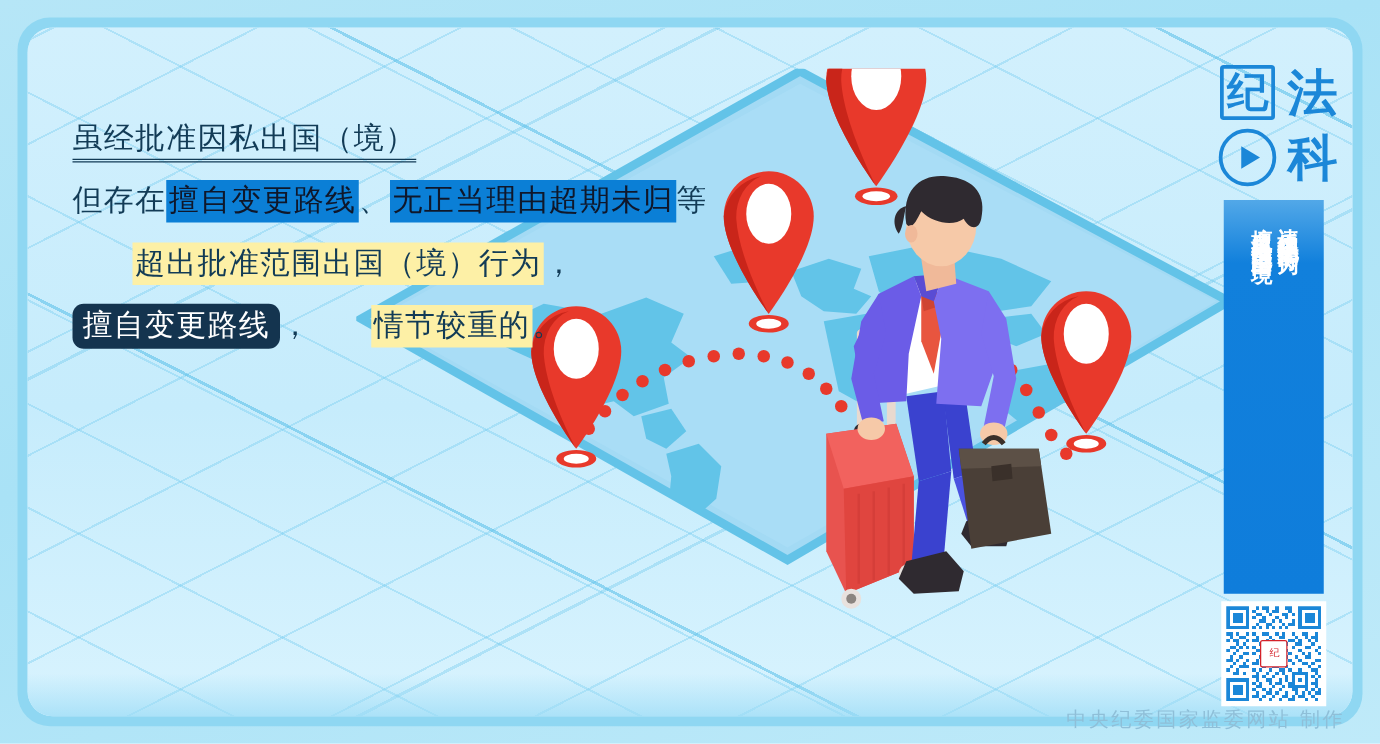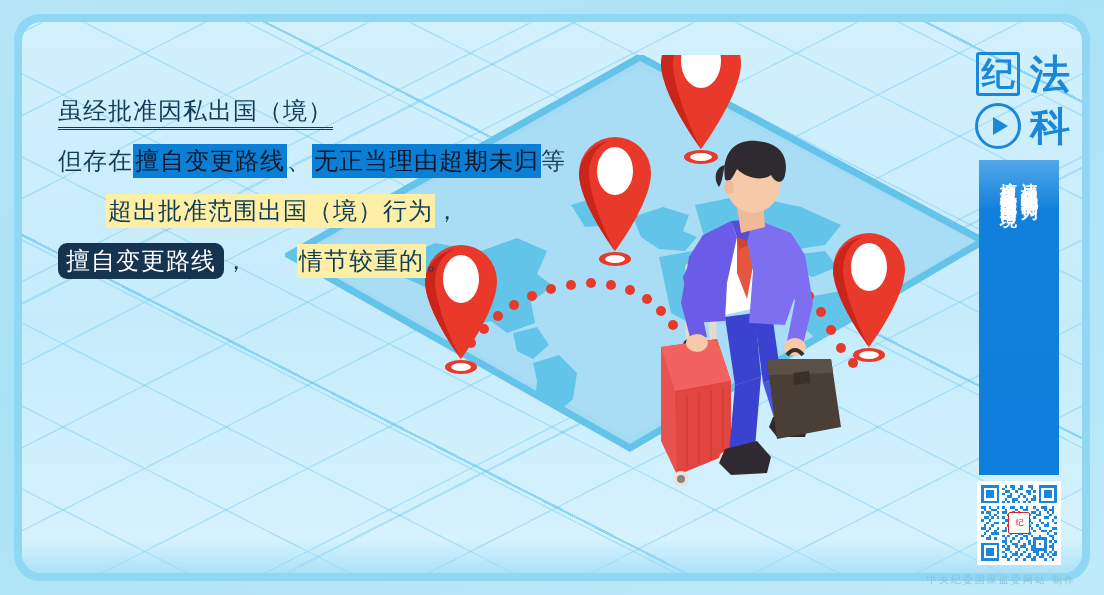--- a/index.html
+++ b/index.html
@@ -181,21 +181,21 @@
     line-height: 8px;
     letter-spacing: -1px;
   }
 
   
   .credit {
     position: absolute;
     right: 28px; bottom: 8px;
     color: #8fbfd8;
     font-family: "DejaVu Sans", sans-serif;
-    font-size: 10px;
+    font-size: 16px;
     letter-spacing: 2px;
   }
 </style>
 </head>
 <body>
 
 <div id="stage">
 
   <div class="frame-outer"></div>
 

